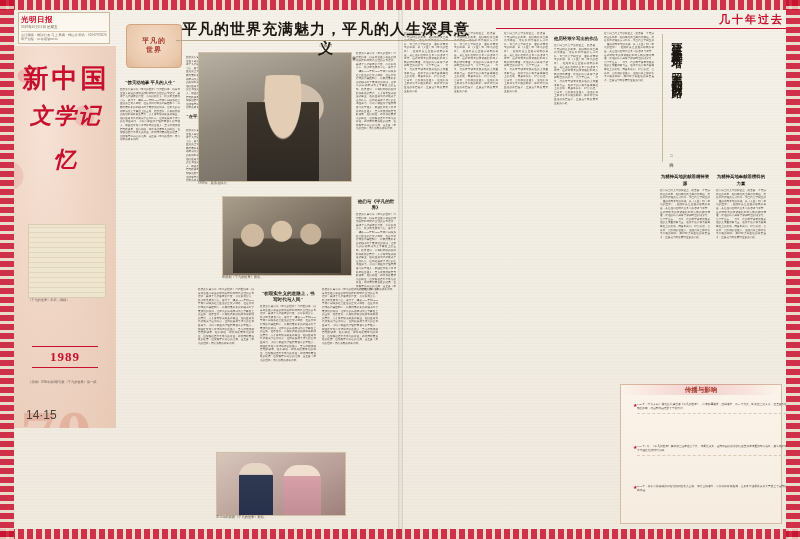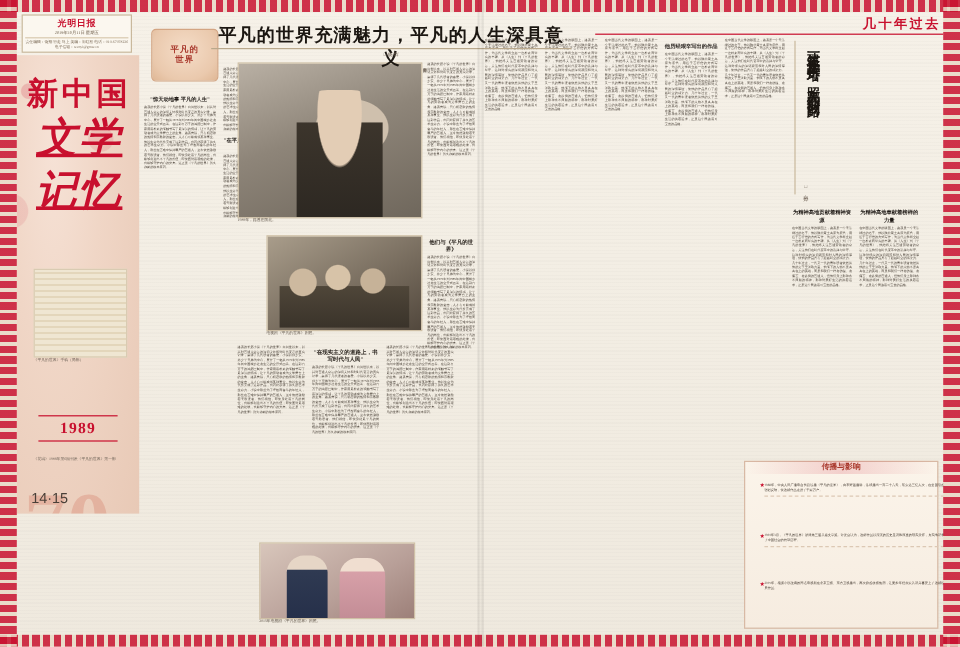--- a/index.html
+++ b/index.html
@@ -81,21 +81,20 @@
   .masthead {
     position: absolute;
     left: 4px;
     top: 2px;
     width: 92px;
     height: 32px;
     border: 1px solid #c9b89c;
     background: #fbf7ef;
     padding: 2px;
     box-sizing: border-box;
-    text-align: center;
   }
   .masthead .logo {
     font-family: "Liberation Serif", serif;
     color: #c8102e;
     font-size: 7.5px;
     font-weight: bold;
     letter-spacing: .5px;
     line-height: 9px;
   }
   .masthead .meta {
@@ -143,25 +142,24 @@
     font-family: "Liberation Serif", serif;
     font-weight: bold;
     text-align: center;
   }
   .big-title .l1 {
     font-size: 26px;
     line-height: 30px;
     letter-spacing: 3px;
   }
   .big-title .l2 {
-    font-size: 34px;
+    font-size: 22px;
     line-height: 44px;
     letter-spacing: 2px;
     font-style: italic;
-    text-decoration: underline;
   }
   .year-badge {
     position: absolute;
     left: 18px;
     top: 300px;
     width: 66px;
     text-align: center;
     color: #c8102e;
     font-size: 13px;
     font-weight: bold;

